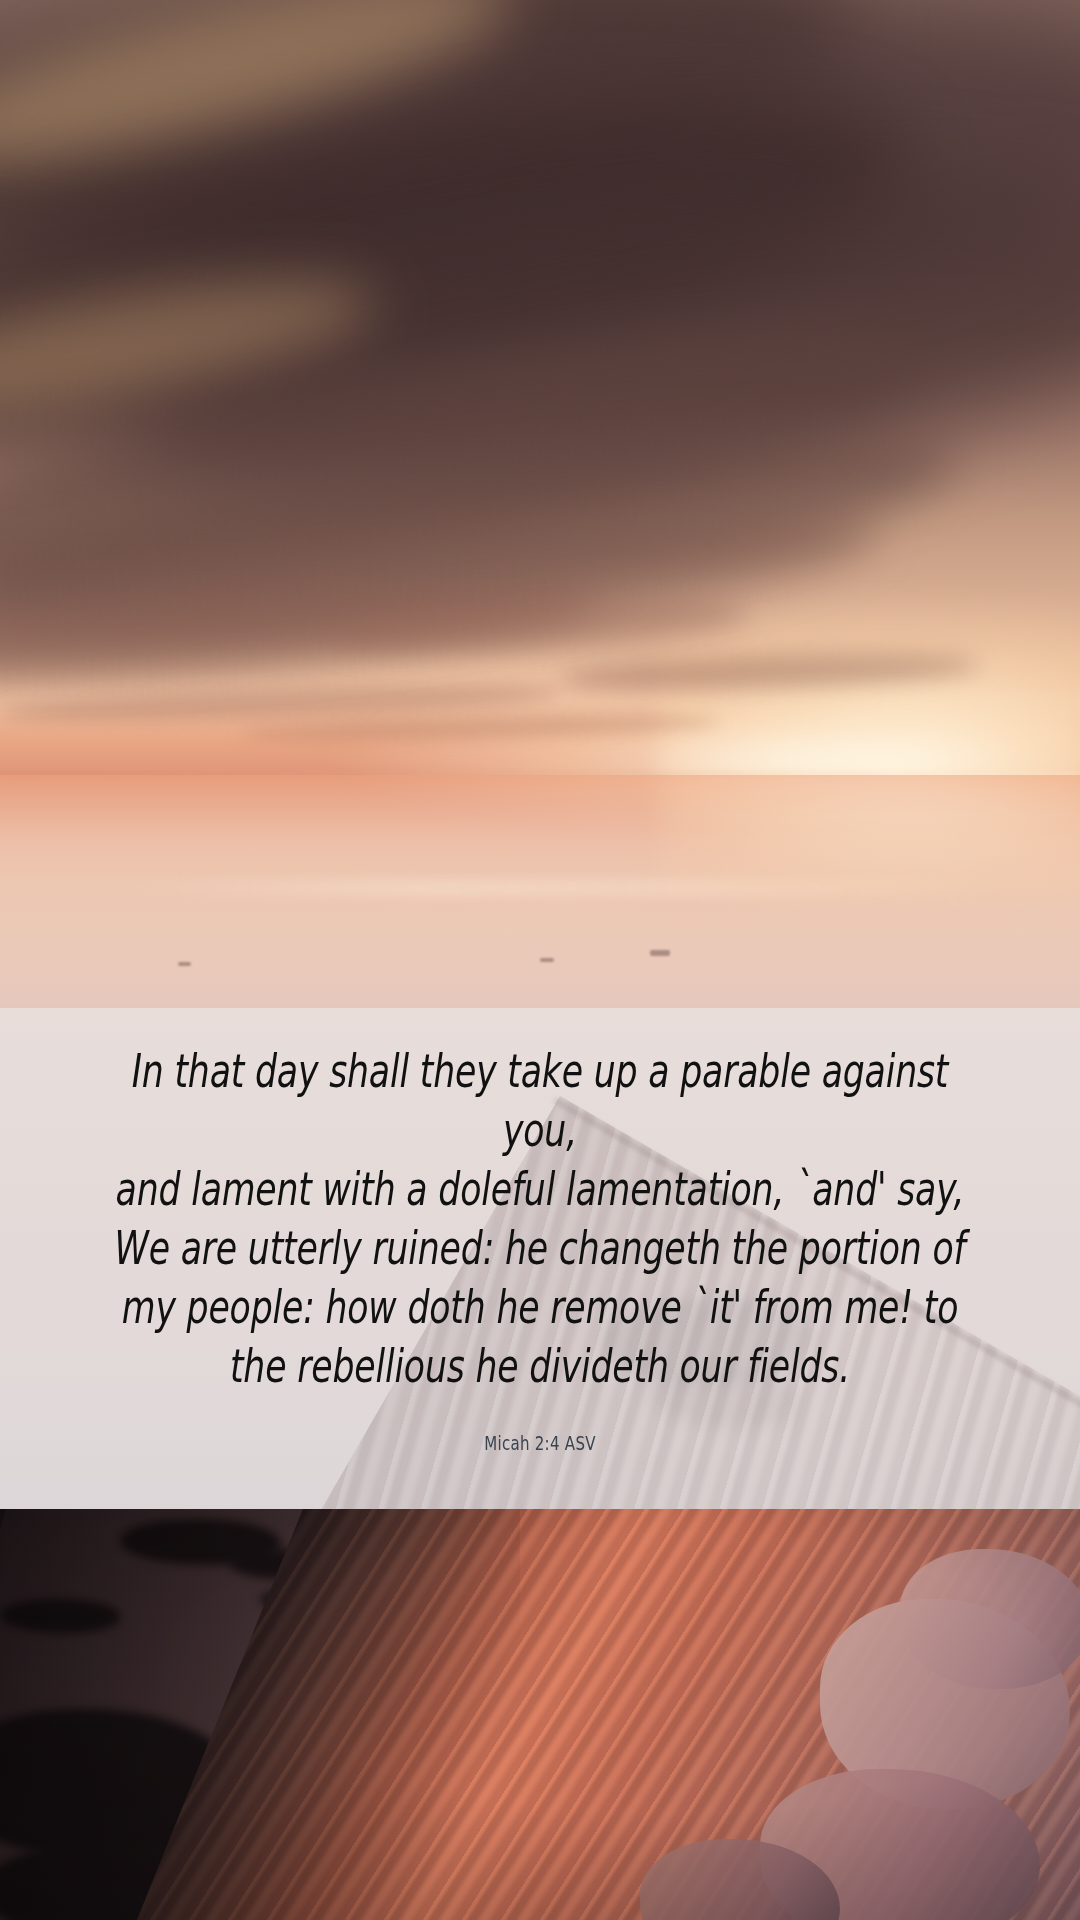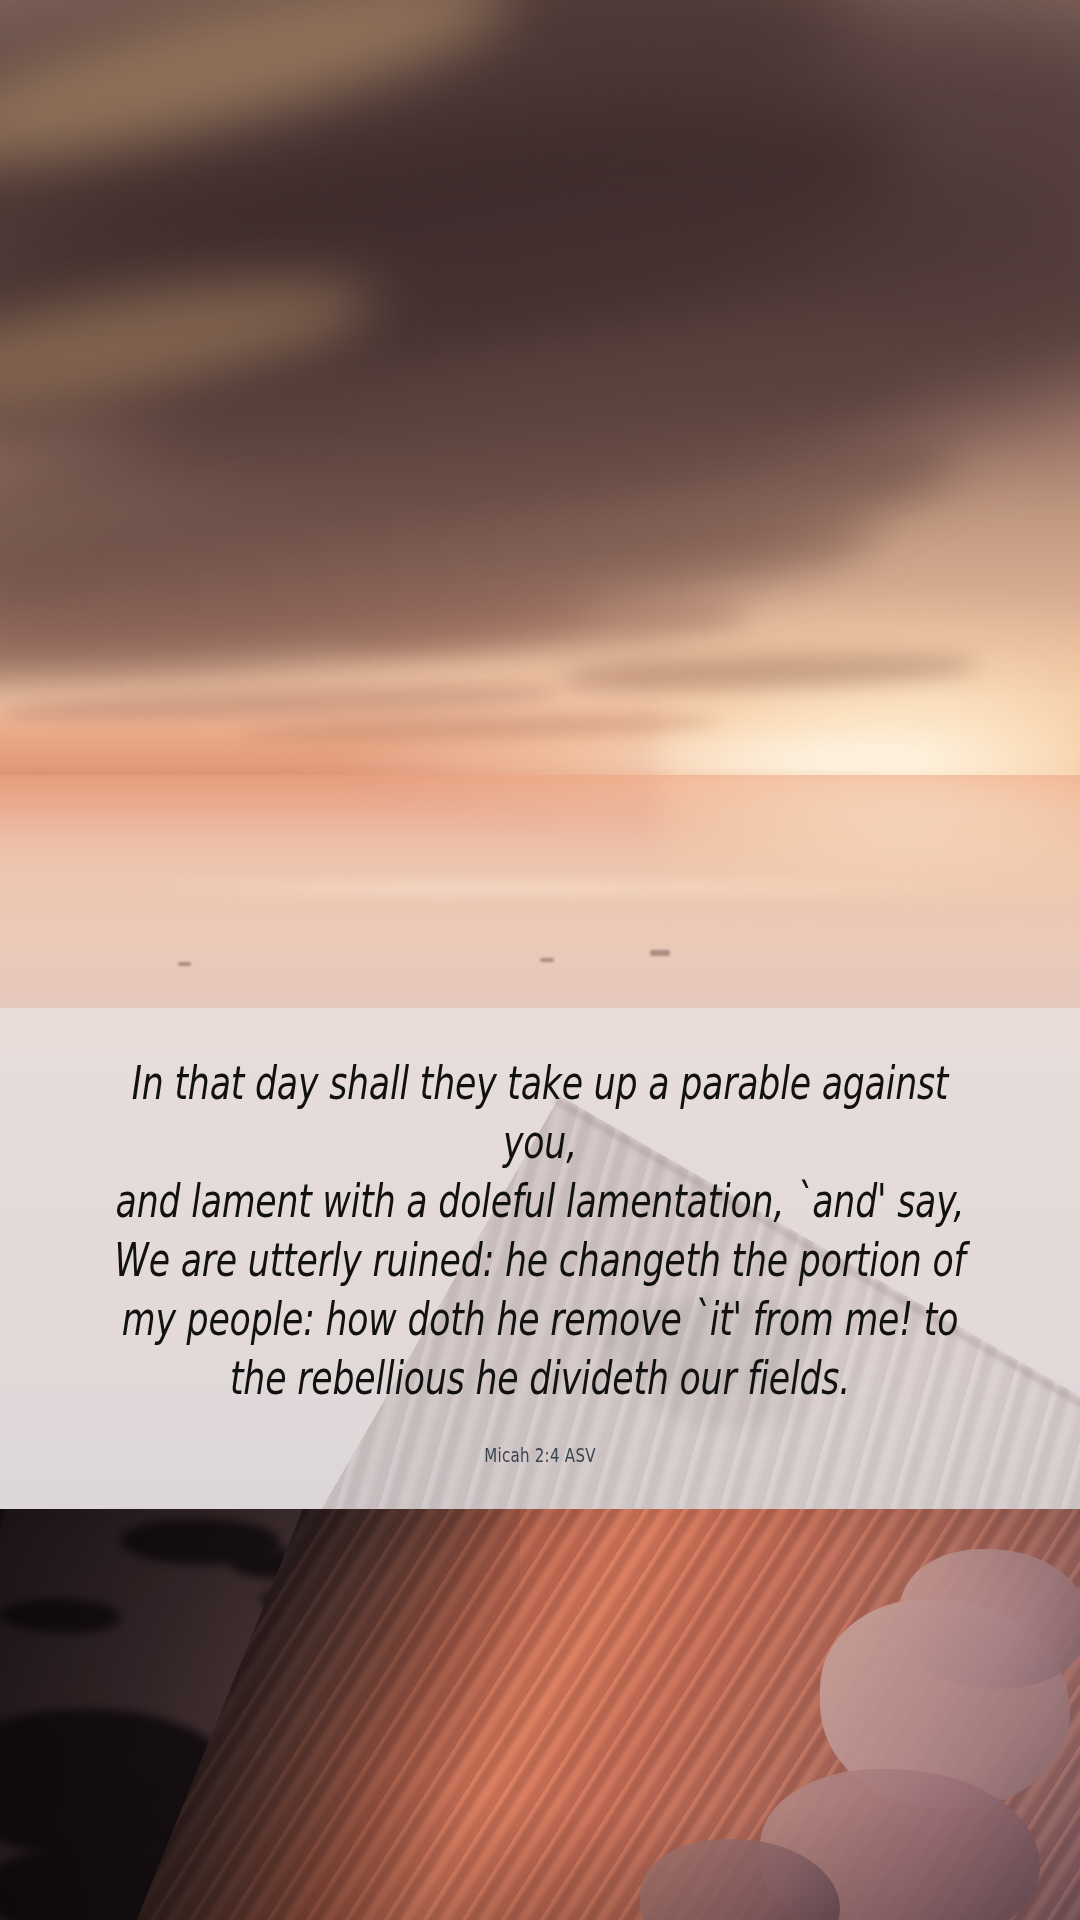--- a/index.html
+++ b/index.html
@@ -377,21 +377,21 @@
     left: 650px; top: 360px;
     width: 150px; height: 60px;
     background: rgba(128,120,126,0.16);
     border-radius: 46% 54% 40% 60%;
     filter: blur(8px);
     pointer-events: none;
   }
 
   .verse-content {
     position: absolute;
-    left: 0; top: 12px;
+    left: 0; top: 0;
     width: 1080px;
     height: 614px;
     z-index: 5;
   }
 
   .verse-text {
     position: absolute;
     left: 0;
     top: 33px;
     width: 1080px;

